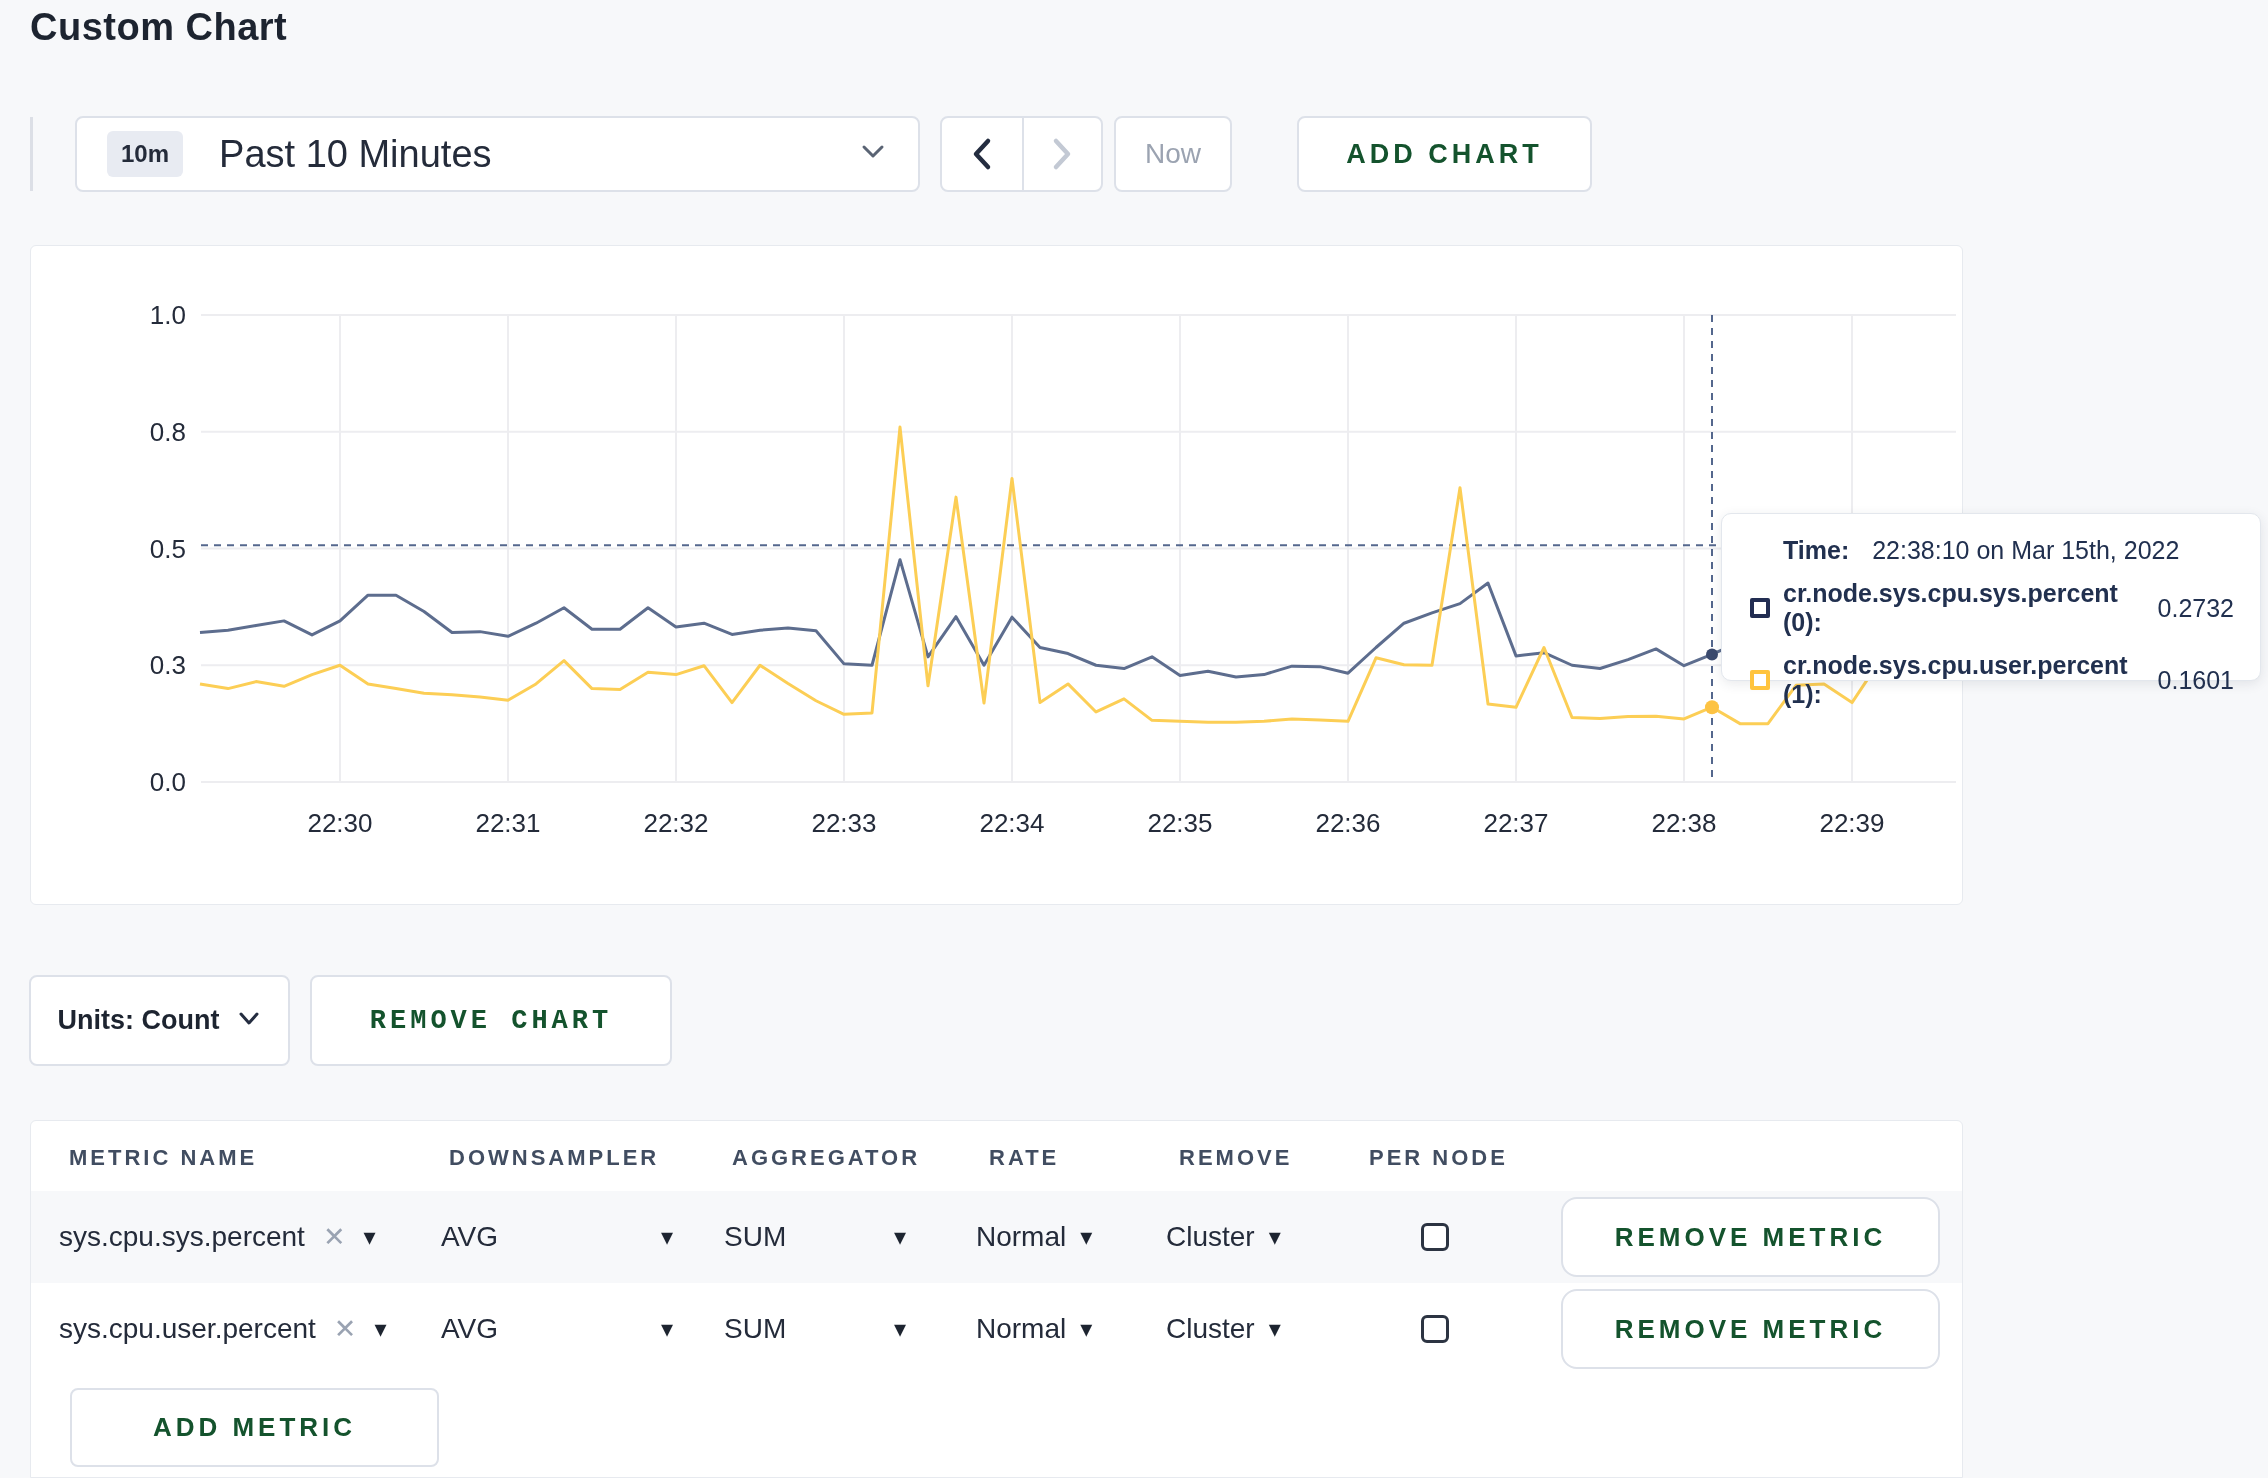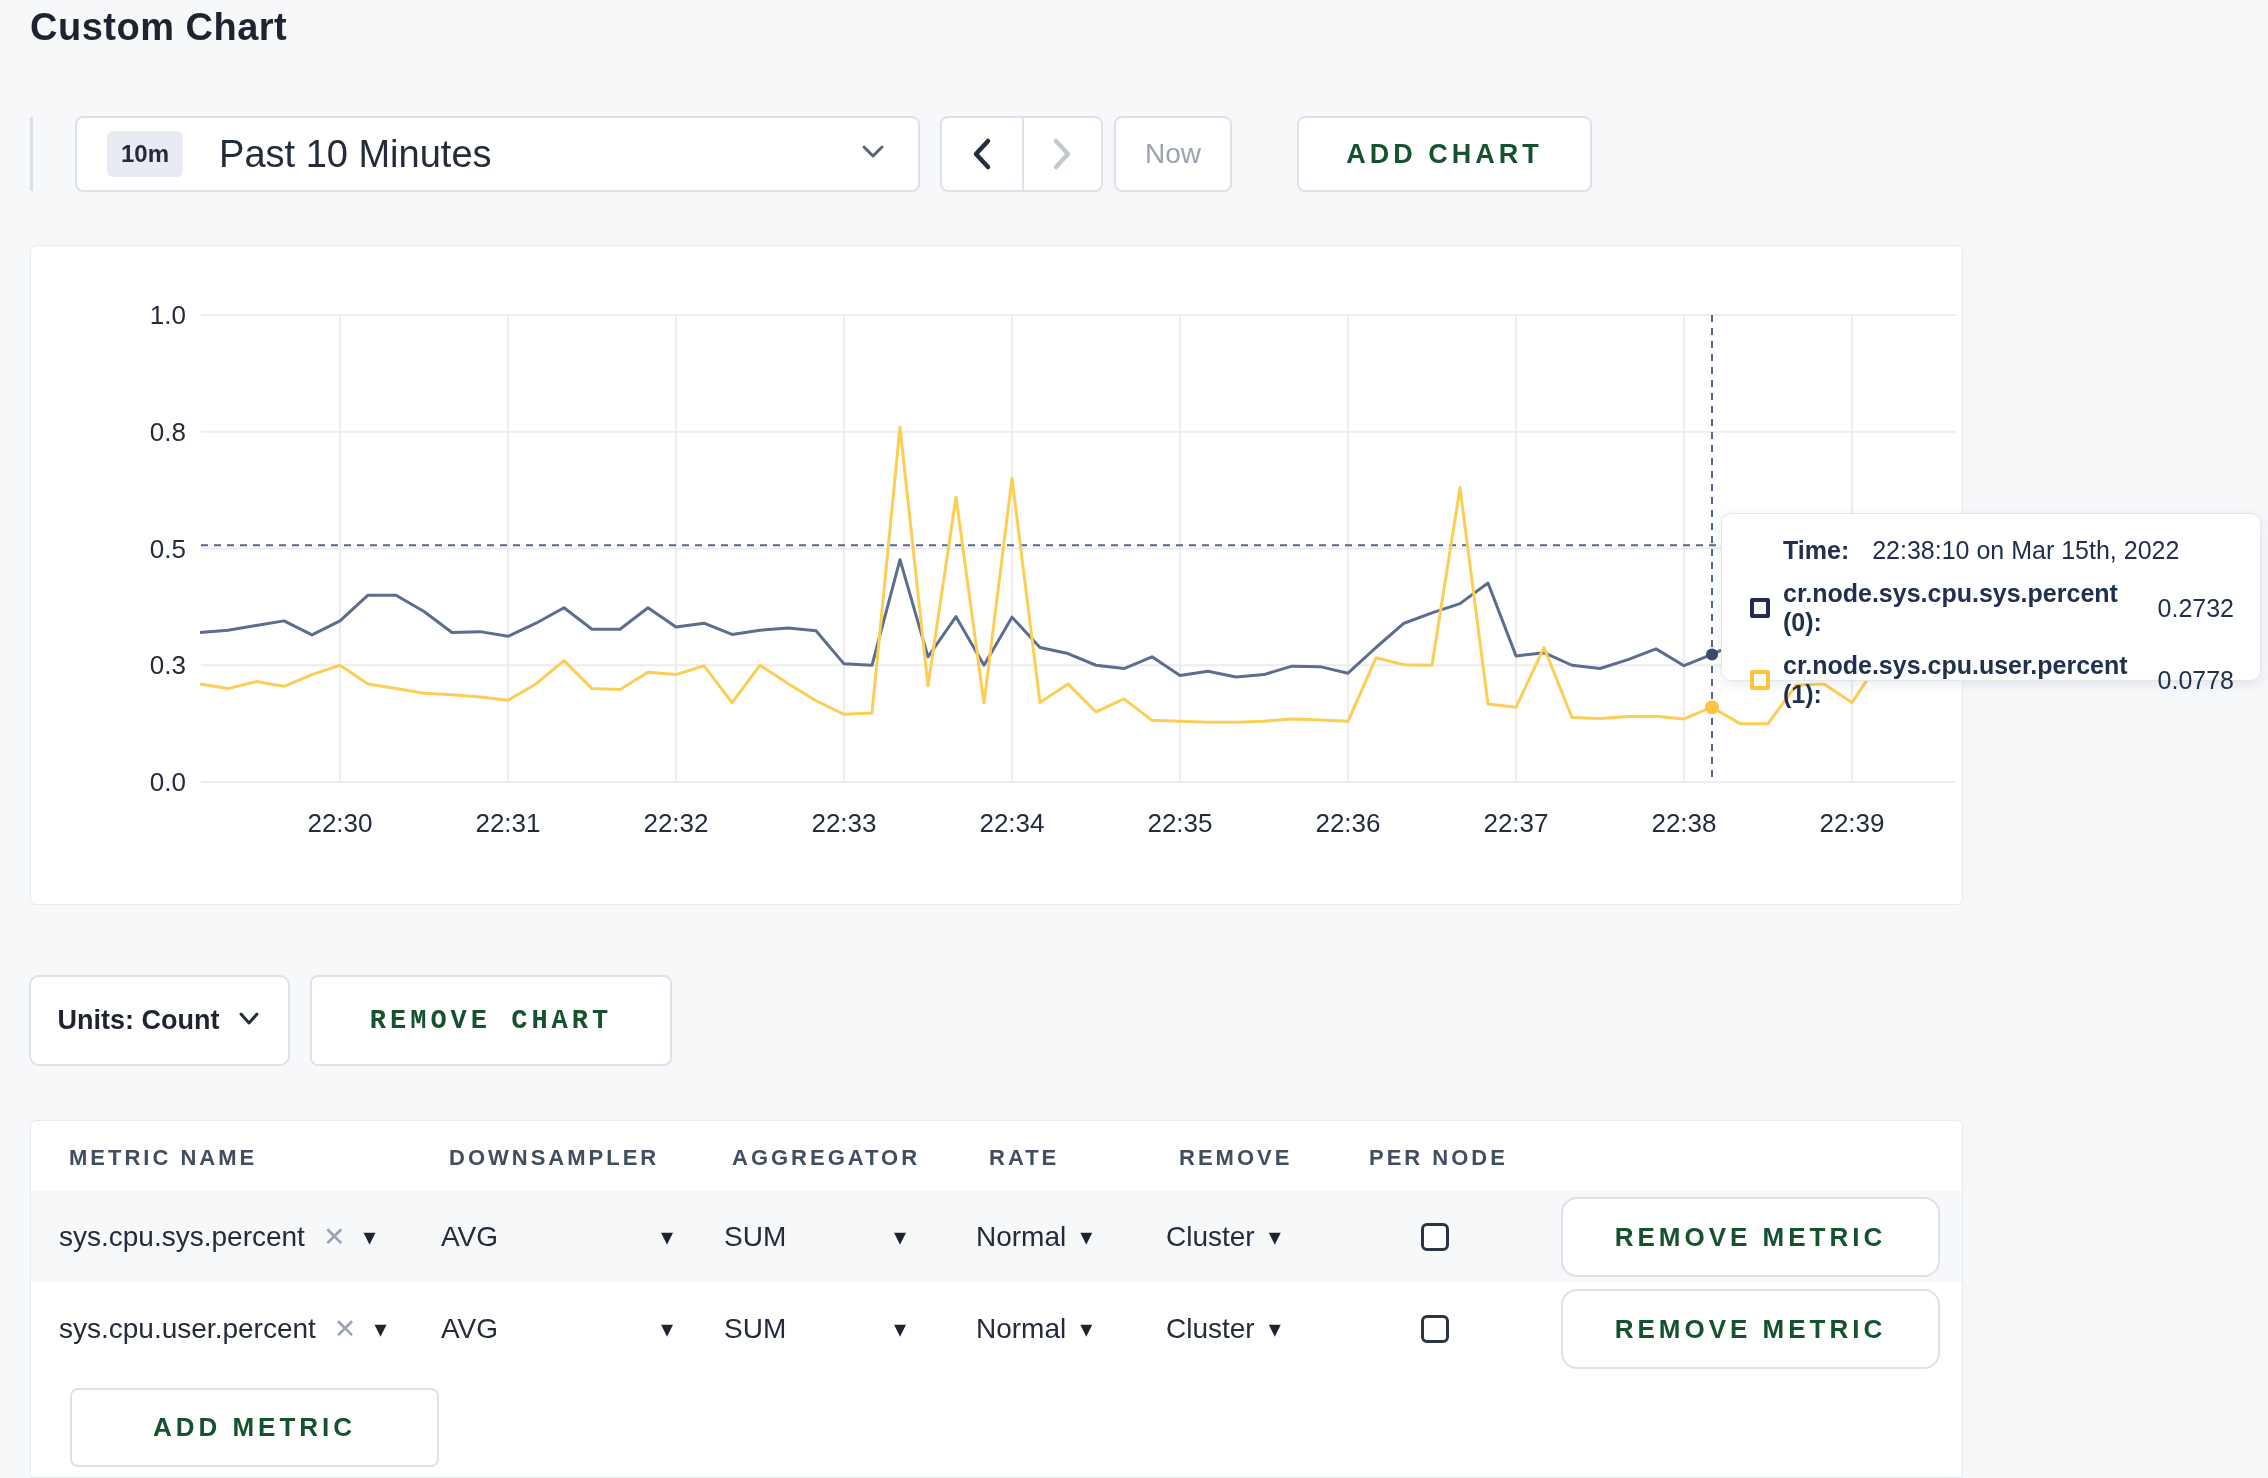--- a/index.html
+++ b/index.html
@@ -43,21 +43,21 @@
     padding: 22px 26px 18px 28px; display: flex; flex-direction: column; gap: 14px;
     color: #21304f; font-size: 25px; z-index: 5;
   }
   .tt-time { margin-left: 33px; }
   .tt-row { display: flex; align-items: center; }
   .b { font-weight: bold; }
   .tt-val { margin-left: 16px; }
   .swatch { width: 20px; height: 20px; border: 4px solid #000; border-radius: 2px; background: #fff; margin-right: 13px; flex: none; }
 
   
-  .units-btn { left: 29px; top: 975px; width: 261px; height: 91px; border-radius: 10px; }
+  .units-btn { left: 29px; top: 975px; width: 261px; height: 91px; }
   .units-label { font-size: 27px; font-weight: bold; color: #1d2430; }
   .units-caret { margin-left: 18px; }
   .remove-chart-btn { left: 310px; top: 975px; width: 362px; height: 91px; font-family: Liberation Mono, monospace; }
 
   
   .table-card { left: 30px; top: 1120px; width: 1933px; height: 358px; background: #fff; border: 1px solid #e7eaef; border-top-left-radius: 6px; border-top-right-radius: 6px; text-align: right; }
   .thead { position: absolute; left: 0; top: 0; width: 100%; height: 70px; }
   .th { position: absolute; top: 24px; font-size: 22px; font-weight: bold; letter-spacing: 3px; color: #414d61; }
   .trow { position: absolute; left: 0; width: 100%; height: 92px; }
   .trow.alt { background: #f7f8fa; }
@@ -153,21 +153,21 @@
     <span class="tt-val">22:38:10 on Mar 15th, 2022</span>
   </div>
   <div class="tt-row">
     <span class="swatch" style="border-color: rgb(34, 45, 82);"></span>
     <span class="b">cr.node.sys.cpu.sys.percent (0):</span>
     <span class="tt-val">0.2732</span>
   </div>
   <div class="tt-row">
     <span class="swatch" style="border-color: rgb(255, 196, 61);"></span>
     <span class="b">cr.node.sys.cpu.user.percent (1):</span>
-    <span class="tt-val">0.0778</span>
+    <span class="tt-val">0.1601</span>
   </div>
 </div>
 
 <div class="abs btn units-btn">
   <span class="units-label">Units: Count</span>
   <span class="units-caret">
     <svg width="24" height="16" viewBox="0 0 24 16">
         <polyline points="4,3 12,12 20,3" fill="none" stroke="#242d40" stroke-width="3" stroke-linecap="round" stroke-linejoin="round"></polyline>
       </svg>
   </span>

